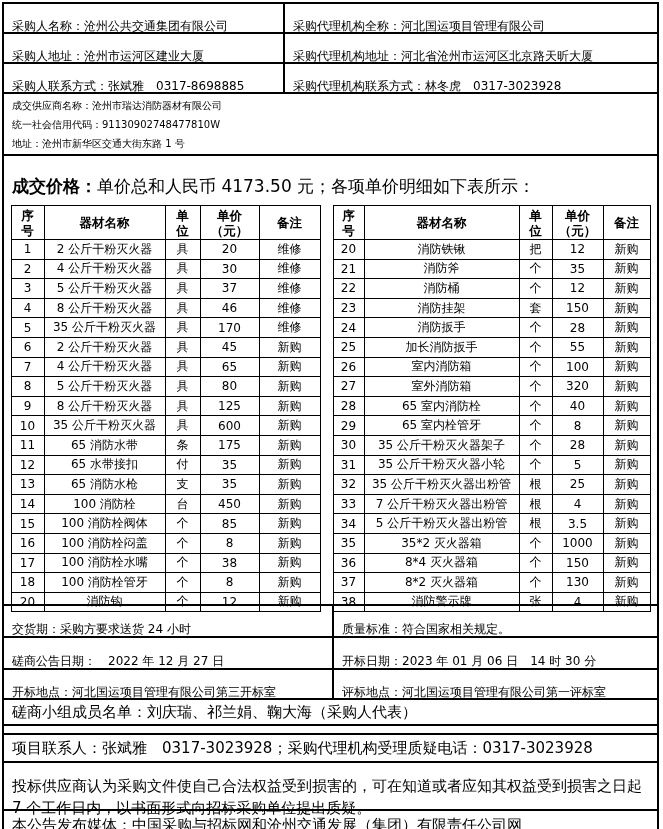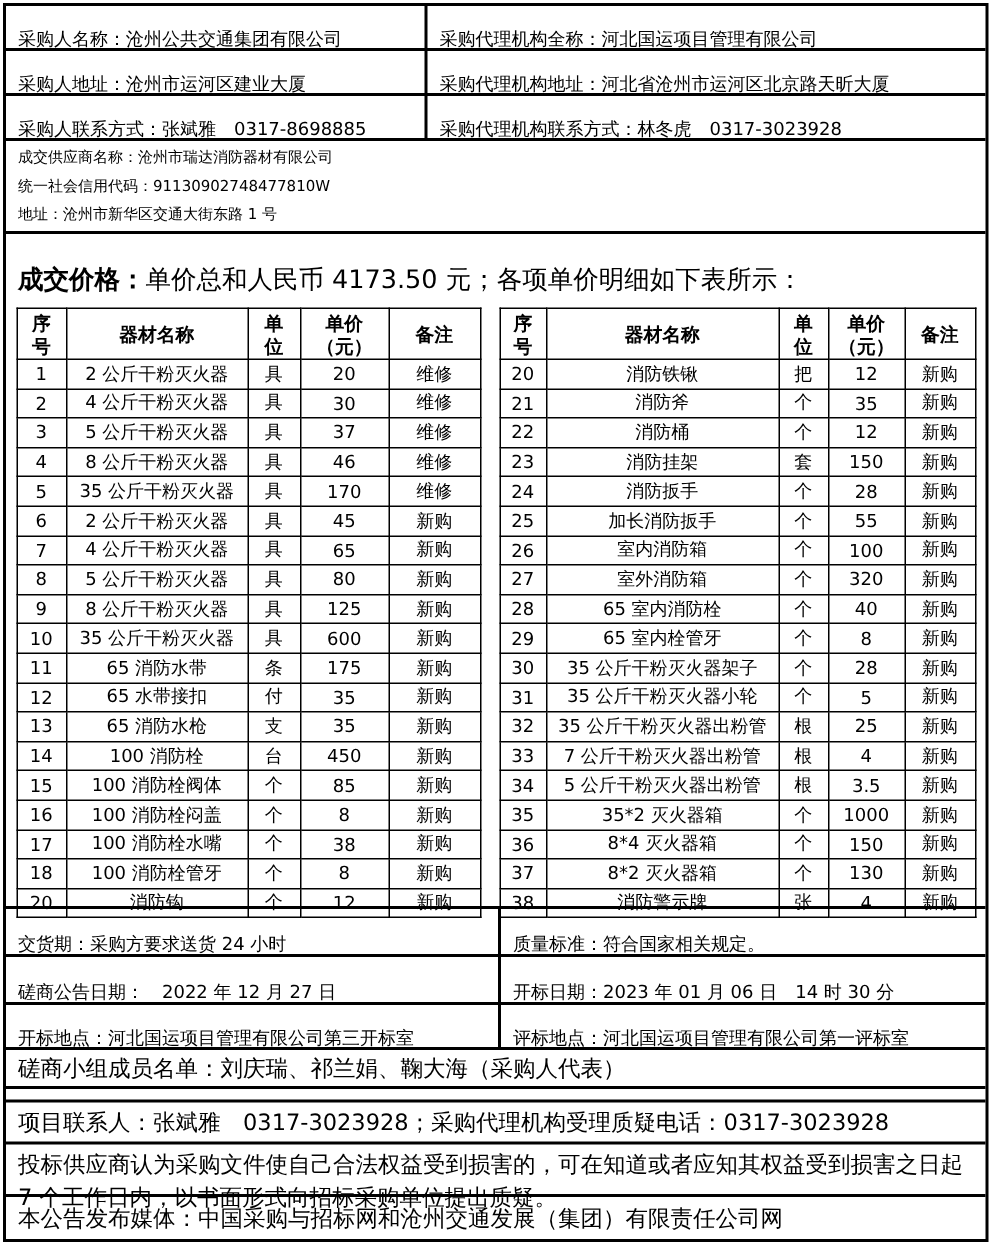--- a/index.html
+++ b/index.html
@@ -46,21 +46,21 @@
   }
   table.items td { height:18.6px; white-space:nowrap; }
   .t-left  .c-no{width:30px}  .t-left .c-name{width:118px} .t-left .c-unit{width:32px} .t-left .c-price{width:56px} .t-left .c-note{width:58px}
   .t-right .c-no{width:28px}  .t-right .c-name{width:152px} .t-right .c-unit{width:30px} .t-right .c-price{width:48px} .t-right .c-note{width:44px}
   
   .full-row {
     border-bottom:2px solid #000; font-size:15px; line-height:17px;
     display:flex; align-items:center; padding:2px 8px; box-sizing:border-box;
   }
   .spacer-row { height:7px; border-bottom:2px solid #000; }
-  .multi-line { display:block; padding-top:2px; line-height:22px; height:35px; white-space:normal; }
+  .multi-line { display:block; padding-top:12px; line-height:22px; height:48px; white-space:normal; }
   .last-row { border-bottom:none; height:28px; }
 </style>
 </head>
 <body>
 
 <div class="doc">
 
   <div class="split-row top-split">
     <div class="cell cell-left">采购人名称：沧州公共交通集团有限公司</div>
     <div class="cell cell-right">采购代理机构全称：河北国运项目管理有限公司</div>

